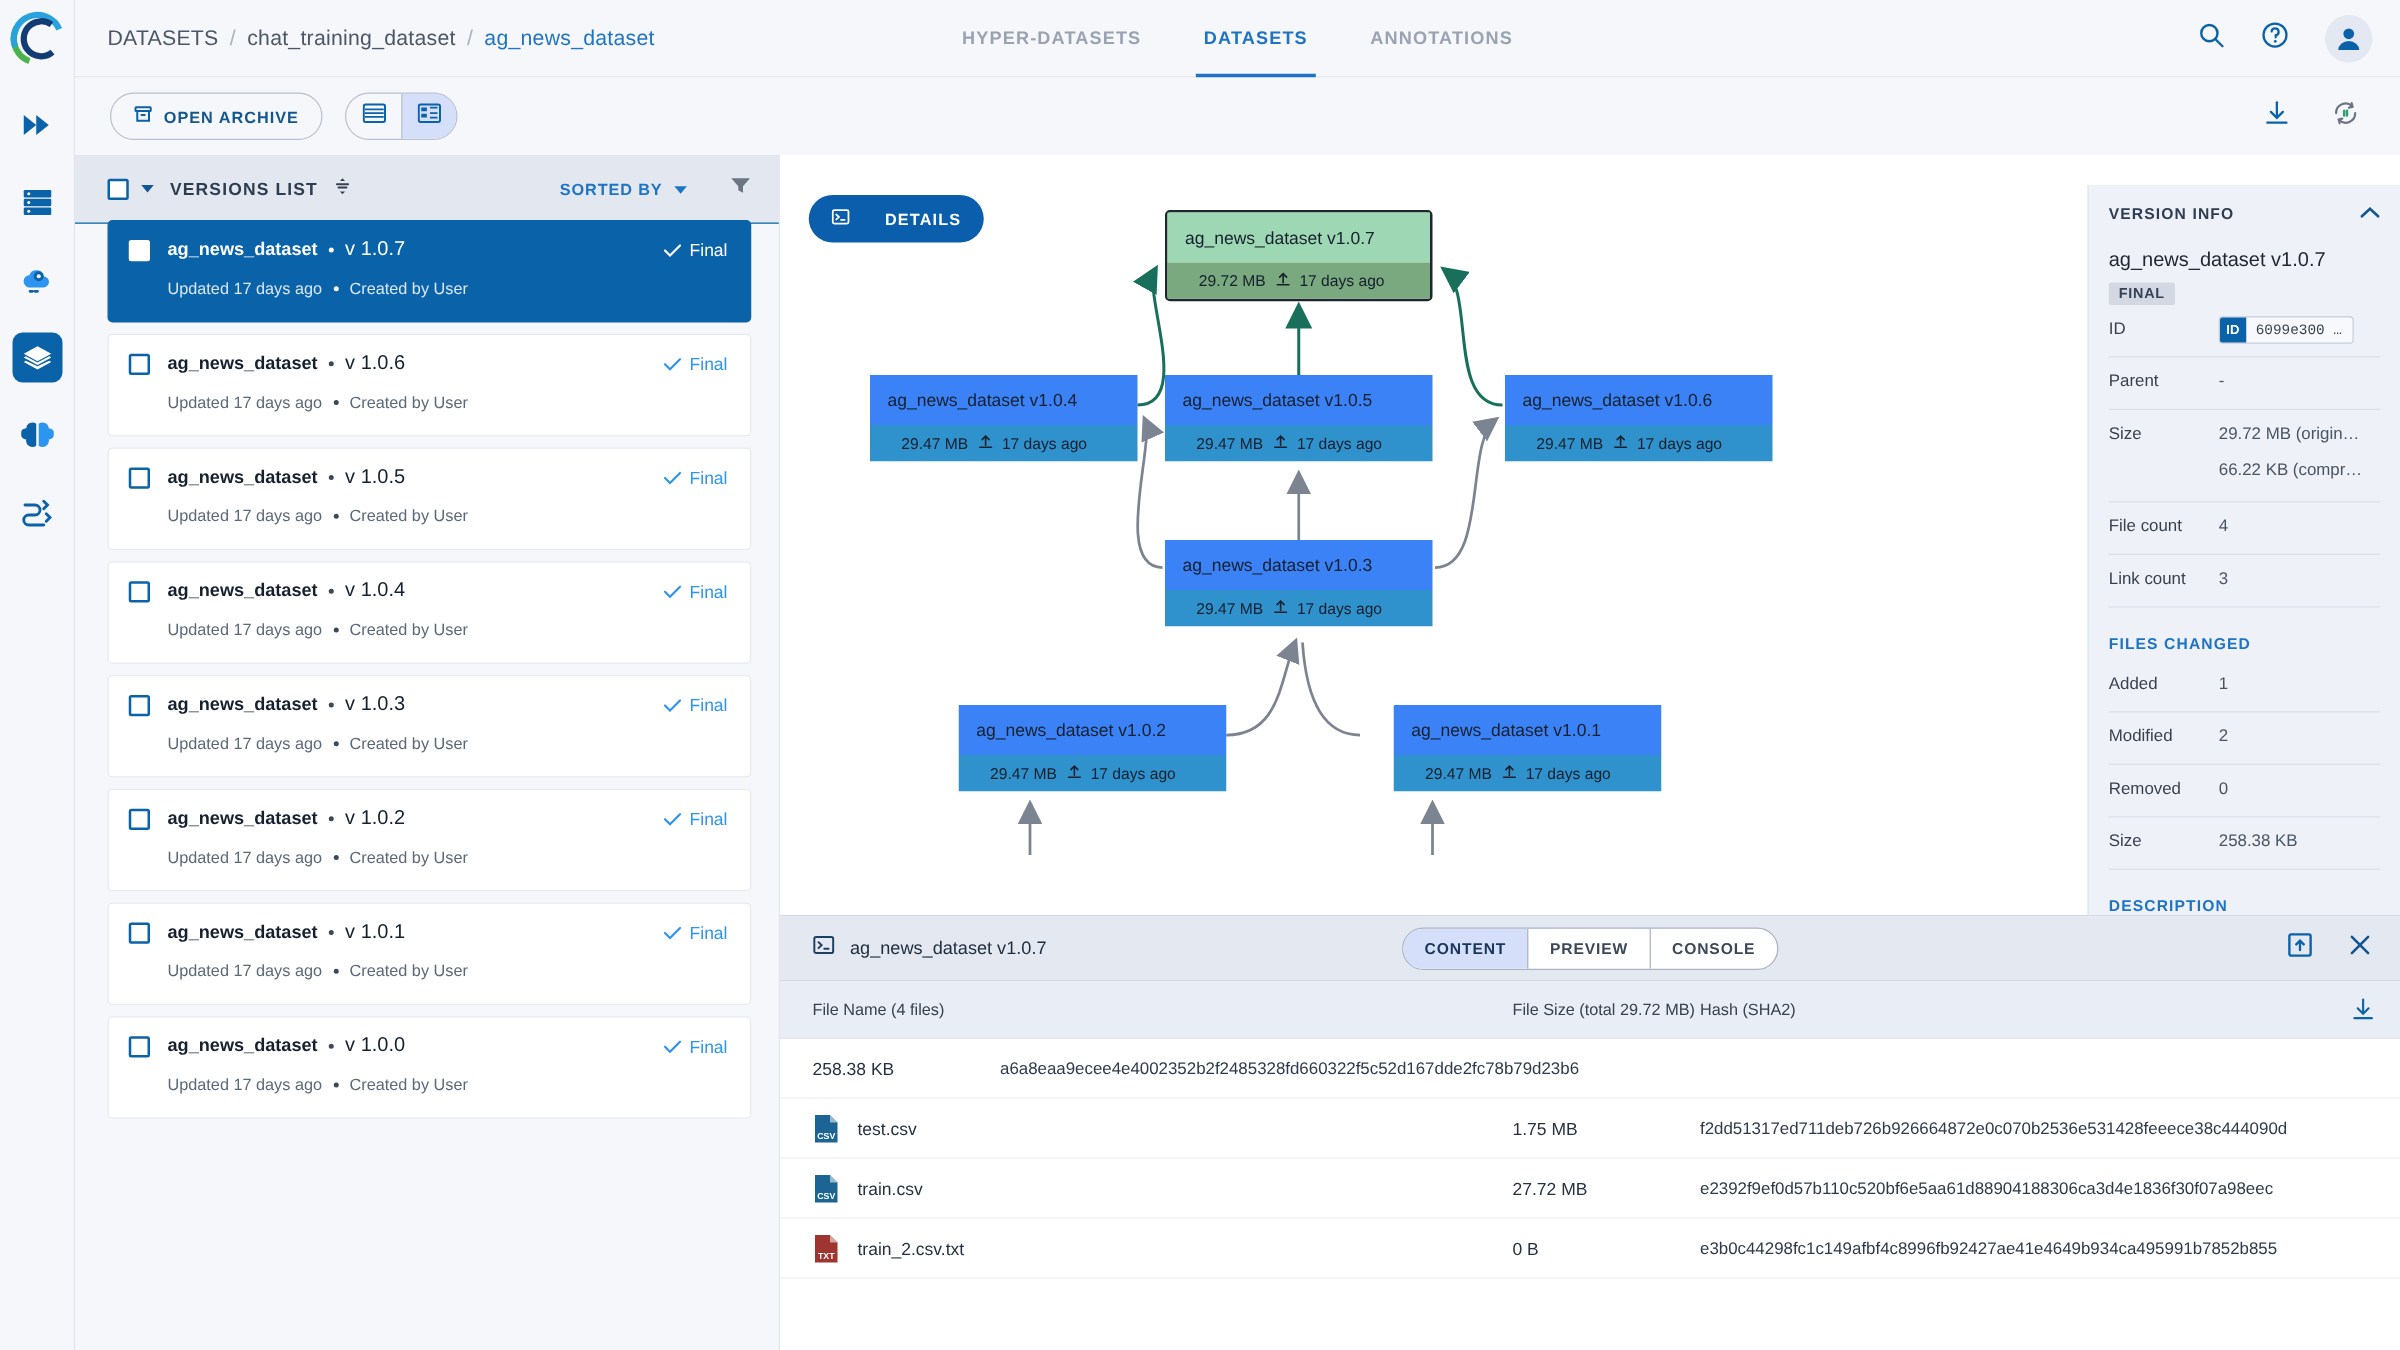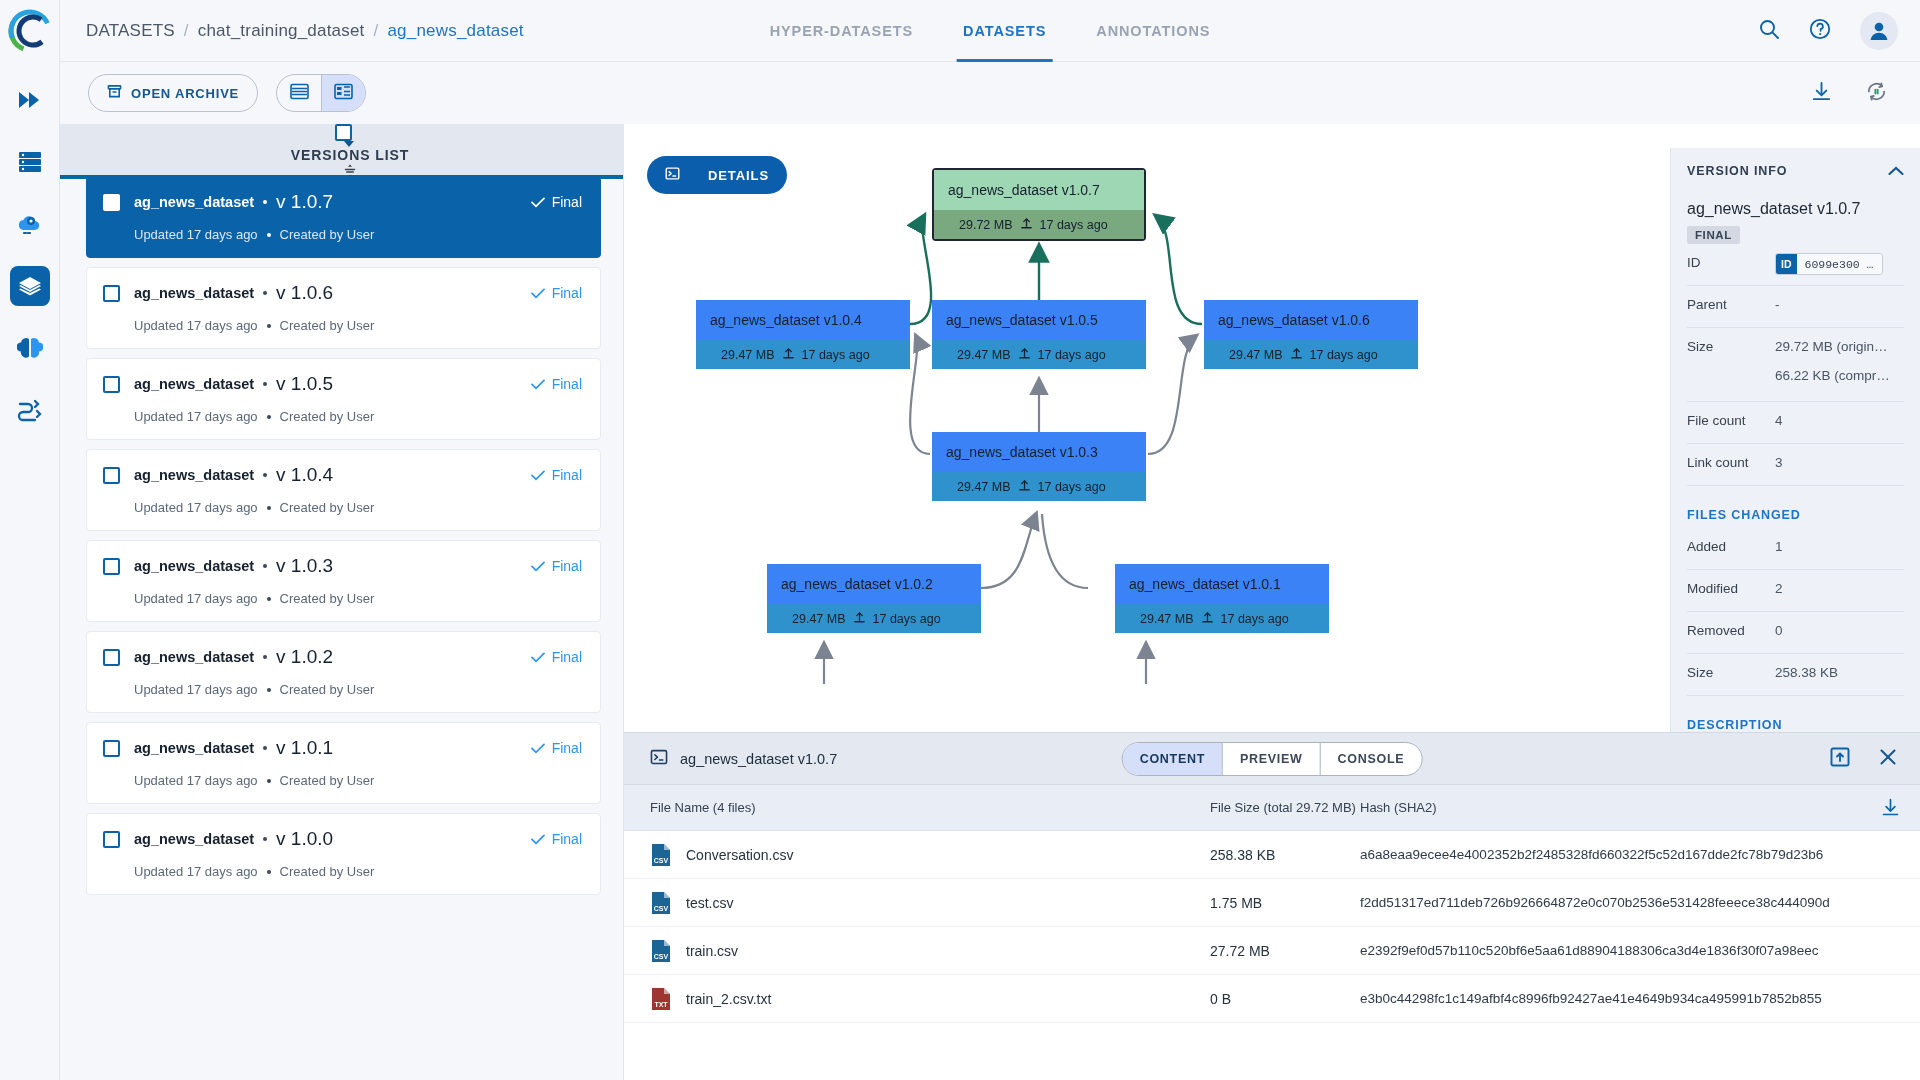--- a/index.html
+++ b/index.html
@@ -87,21 +87,21 @@
   .seg-item.active { background: #d6dffa; }
   .toolbar-right { margin-left: auto; margin-right: 32px; display: flex; gap: 32px; align-items: center; }
 
   
   .versions {
     position: absolute; left: 60px; top: 124px; width: 564px; bottom: 0;
     background: #f6f7fb; border-right: 1px solid #e3e6ef;
   }
   .versions-head {
     height: 55px; background: #e2e7f0; display: flex; align-items: center;
-    padding: 0 22px 0 26px; border-bottom: 4px solid #0369a1; flex-direction: column;
+    padding: 0 22px 0 26px; border-bottom: 1px solid #0369a1;
   }
   .chk {
     width: 17px; height: 17px; border: 2px solid #0a62a8; border-radius: 2px;
     background: #fff; cursor: pointer; flex: none;
   }
   .chk.onblue { border-color: #fff; }
   .caret-dn {
     width: 0; height: 0; border-left: 5px solid transparent; border-right: 5px solid transparent;
     border-top: 6px solid #14568f; margin-left: 10px; cursor: pointer;
   }
@@ -115,21 +115,21 @@
 
   .vlist { position: absolute; top: 44px; left: 0; right: 0; bottom: 0; overflow: hidden; padding: 8px 22px 0 26px; }
   .vcard {
     background: #fff; border: 1px solid #e6eaf1; border-radius: 4px;
     height: 82px; margin-bottom: 9px; padding: 14px 18px 0 16px; cursor: pointer;
   }
   .vcard.sel { background: #0a62a8; border-color: #0a62a8; }
   .vrow1 { display: flex; align-items: center; }
   .vname { margin-left: 14px; font-size: 14.5px; font-weight: 700; color: #16202e; }
   .vdot { margin: 0 9px; width: 4px; height: 4px; border-radius: 50%; background: #3c4858; display: inline-block; }
-  .vver { font-size: 19px; color: #16202e; }
+  .vver { font-size: 16px; color: #16202e; }
   .vfinal {
     margin-left: auto; font-size: 14px; color: #2b95f0; display: flex; align-items: center; gap: 7px;
   }
   .vrow2 { margin-top: 14px; margin-left: 31px; font-size: 13px; color: #5c6878; display: flex; align-items: center; }
   .vcard.sel .vname, .vcard.sel .vver { color: #fff; }
   .vcard.sel .vfinal { color: #fff; }
   .vcard.sel .vrow2 { color: #dbe7f4; }
   .vcard.sel .vdot { background: #fff; }
 
   
@@ -829,30 +829,20 @@
         <span class="c-dl">
           <svg width="21" height="21" viewBox="0 0 24 24" fill="none" stroke="#0a62a8" stroke-width="1.9" stroke-linecap="round">
             <path d="M12 3 v12"></path>
               <path d="M7 11 l5 5 l5 -5"></path>
               <path d="M4 20 h16"></path>
           </svg>
         </span>
       </div>
 
       <div class="ftrow">
-        <span class="c-name" style="display:flex; align-items:center;">
-          <span class="fileicon">
-            <svg width="22" height="24" viewBox="0 0 22 24">
-                <path d="M2 1 h12 l6 6 v16 H2 Z" fill="#1c6493"></path>
-                <path d="M14 1 l6 6 h-6 Z" fill="#fff" opacity=".55"></path>
-                <text x="11" y="20" font-size="7" fill="#fff" text-anchor="middle" font-family="Liberation Sans, sans-serif" font-weight="bold">CSV</text>
-              </svg>
-          </span>
-          <span>Conversation.csv</span>
-        </span>
         <span class="c-size">258.38 KB</span>
         <span class="c-hash hash">a6a8eaa9ecee4e4002352b2f2485328fd660322f5c52d167dde2fc78b79d23b6</span>
         <span class="c-dl"></span>
       </div>
 
       <div class="ftrow">
         <span class="c-name" style="display:flex; align-items:center;">
           <span class="fileicon">
             <svg width="22" height="24" viewBox="0 0 22 24">
                 <path d="M2 1 h12 l6 6 v16 H2 Z" fill="#1c6493"></path>

